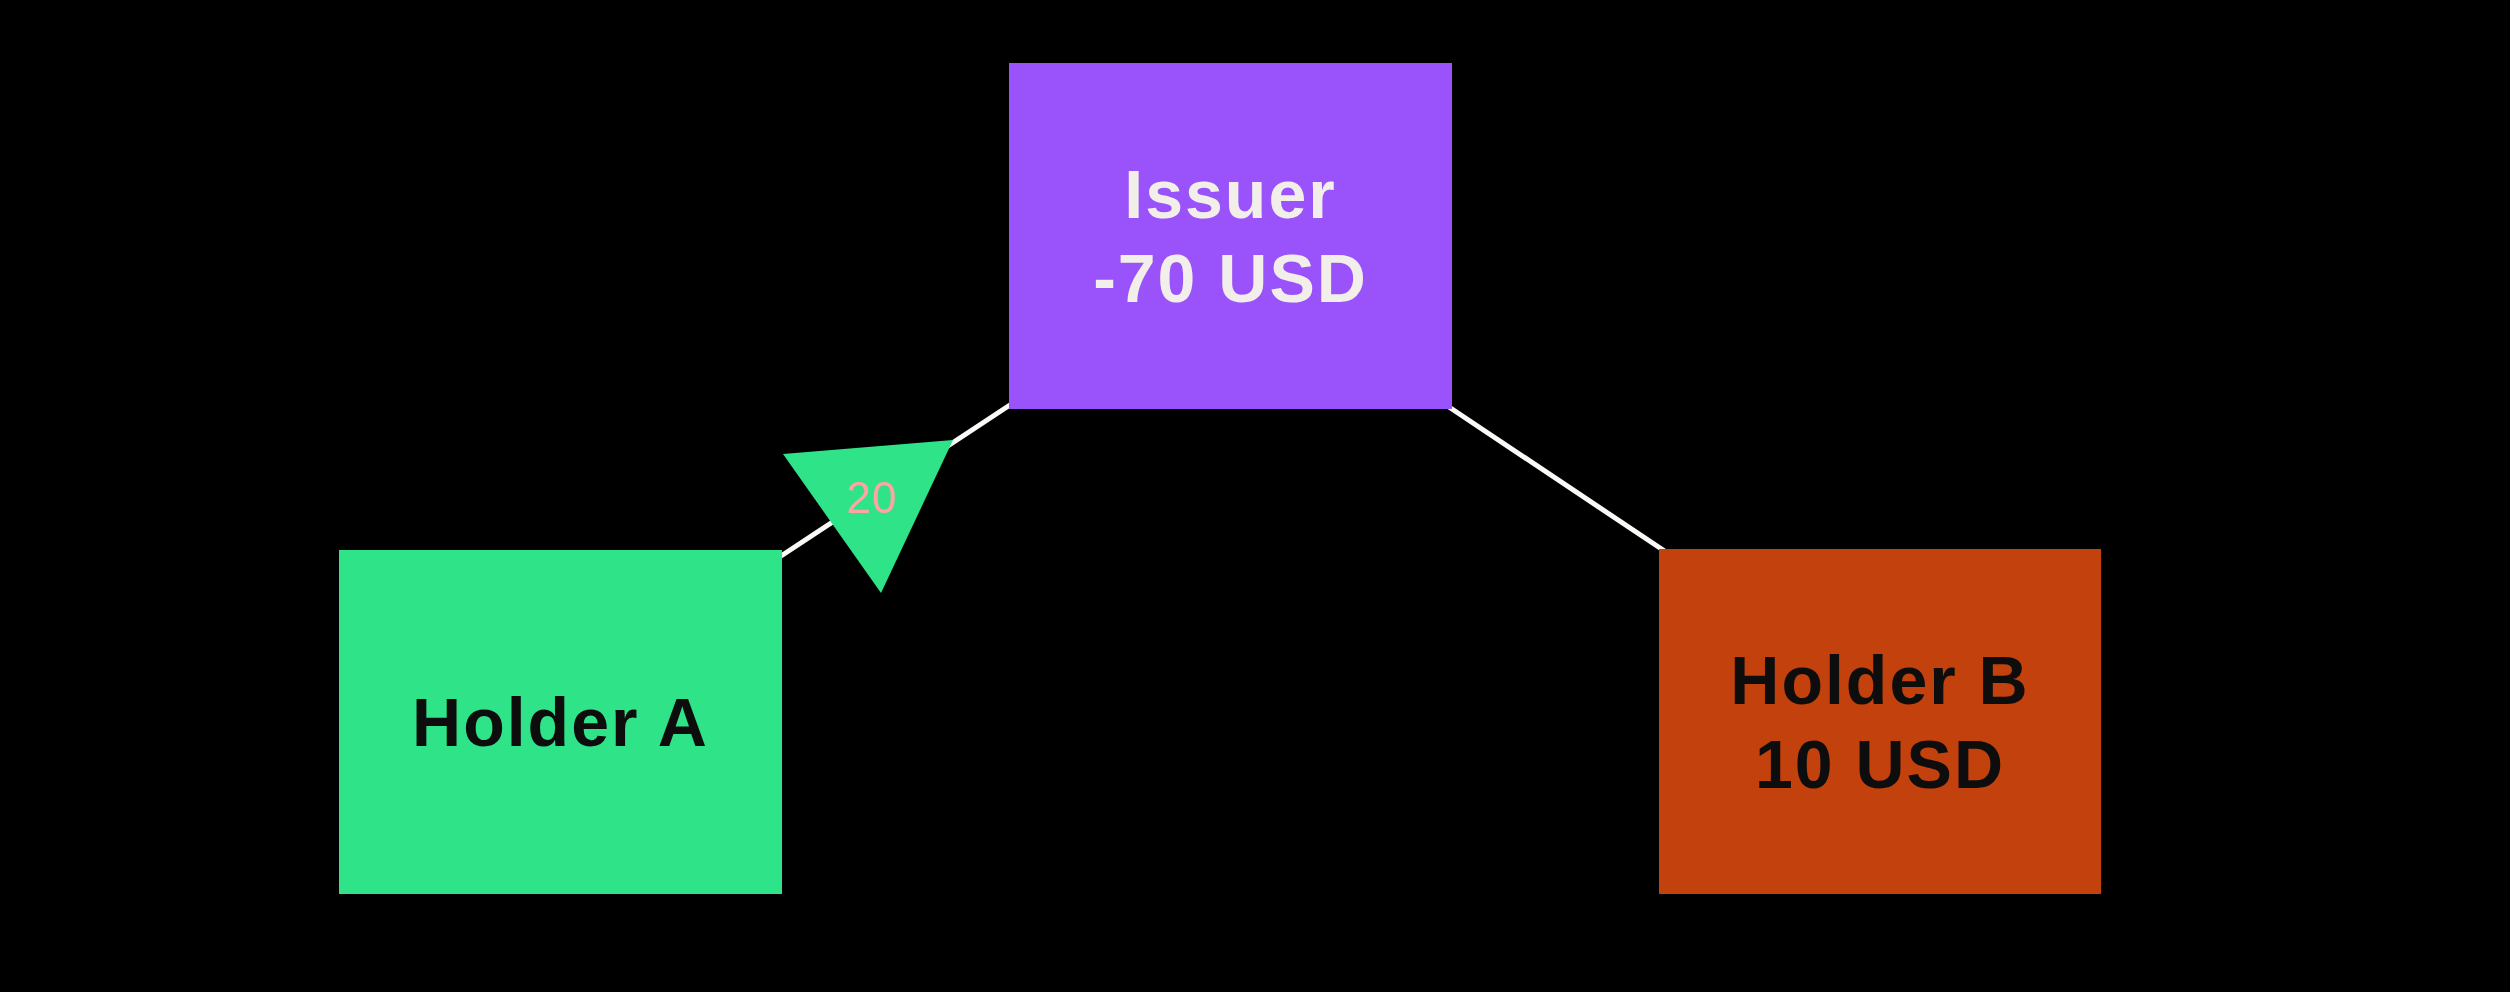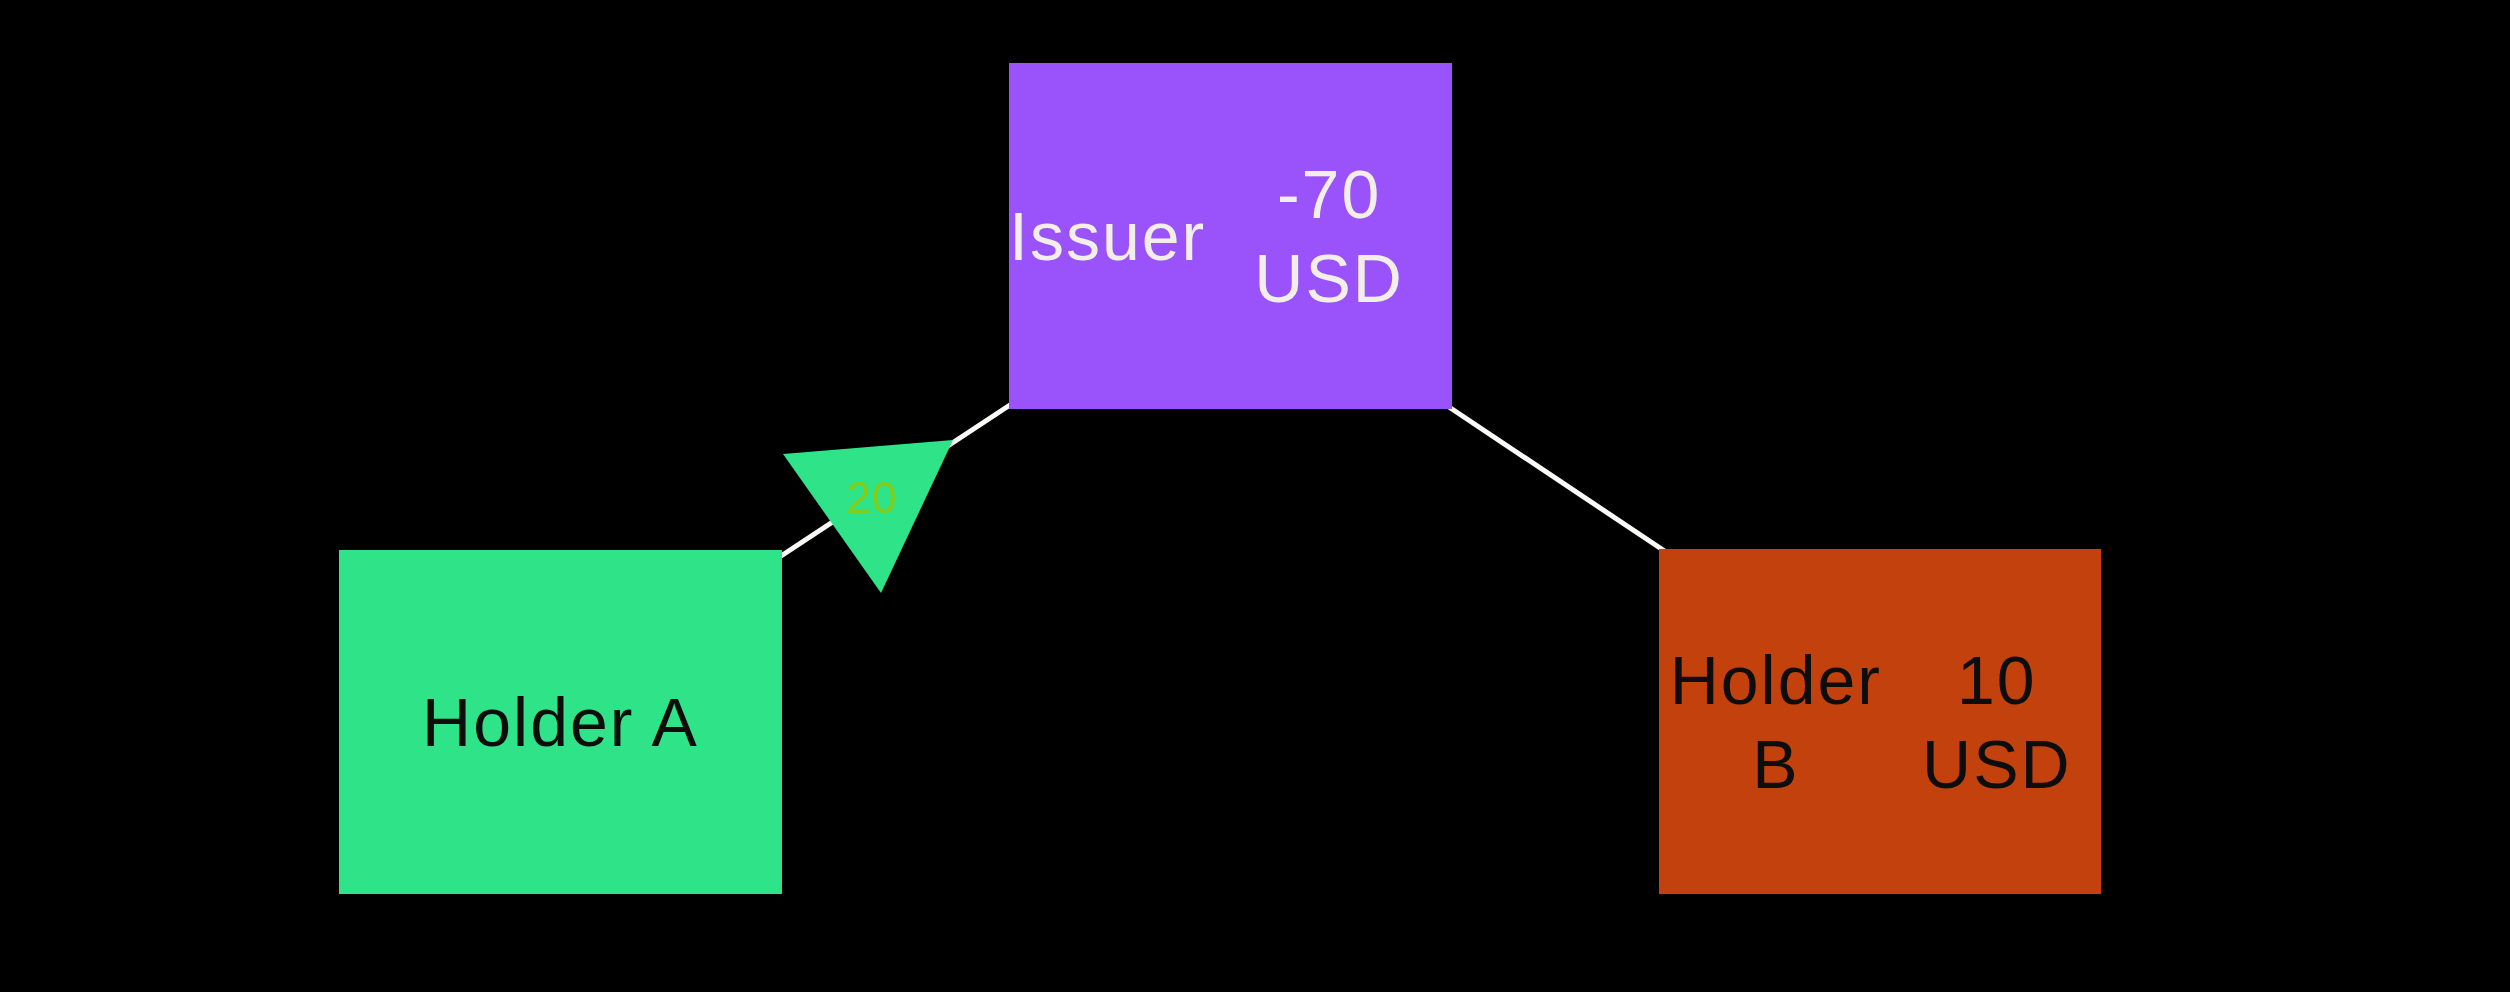--- a/index.html
+++ b/index.html
@@ -27,28 +27,28 @@
     stroke: #fcfaf7;
     stroke-width: 5;
     stroke-linecap: round;
   }
   .arrowhead {
     fill: #2fe388;
   }
   .node {
     position: absolute;
     display: flex;
-    flex-direction: row;
+    flex-direction: column;
     align-items: center;
     justify-content: center;
     text-align: center;
     font-size: 68px;
     line-height: 84px;
     letter-spacing: 2px;
-    font-weight: 400;
+    font-weight: 700;
   }
   .node-issuer {
     left: 1009px;
     top: 63px;
     width: 443px;
     height: 346px;
     background: #9a52fa;
     color: #f2eee9;
   }
   .node-holder-a {
@@ -68,21 +68,21 @@
     color: #0d0d0d;
   }
   .node-line {
     display: block;
   }
   .edge-amount-label {
     position: absolute;
     left: 872px;
     top: 498px;
     transform: translate(-50%, -50%);
-    color: #84cc16;
+    color: #fca5a5;
     font-size: 44px;
     letter-spacing: 1px;
     font-weight: 400;
   }
 </style>
 </head>
 <body>
 
 <div class="canvas">
 

